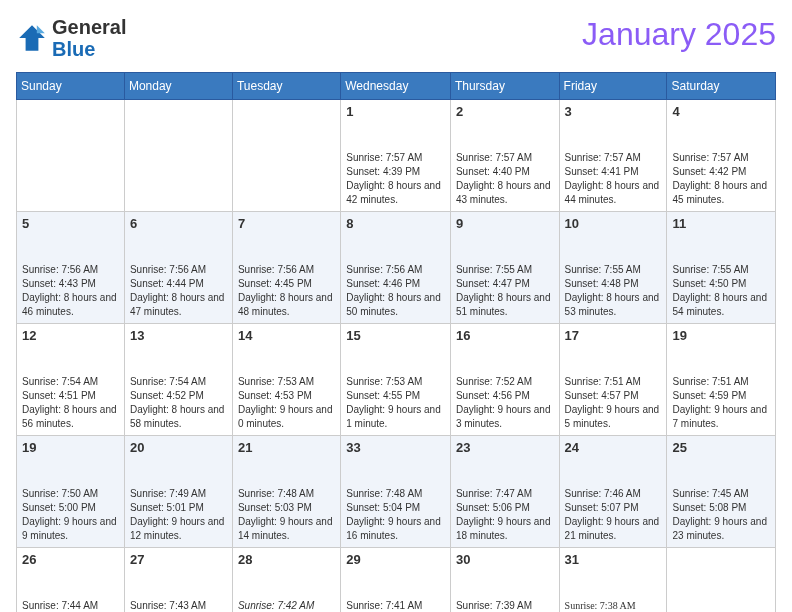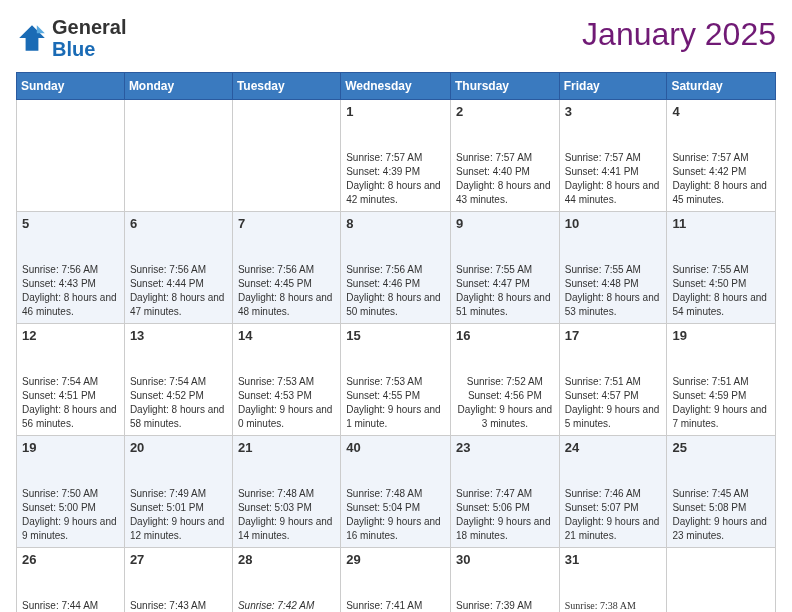--- a/index.html
+++ b/index.html
@@ -31,38 +31,38 @@
     .logo-icon {
       width: 32px;
       height: 32px;
     }
     .title-section {
       text-align: right;
     }
     .calendar-title {
       font-size: 32px;
       font-weight: normal;
-      color: #701a75;
+      color: #8b5cf6;
     }
     .calendar-subtitle {
       font-size: 15px;
       color: #555;
     }
     table {
       width: 100%;
       border-collapse: collapse;
       font-size: 11px;
     }
     thead th {
       background-color: #3a7abf;
       color: #fff;
       padding: 6px 4px;
       text-align: left;
       font-size: 12px;
-      font-weight: bold;
+      font-weight: normal;
       border: 1px solid #2a5a9f;
       margin-left: 25px;
     }
     tbody td {
       vertical-align: top;
       padding: 4px 5px;
       border: 1px solid #ccc;
       width: 113px;
       min-height: 80px;
     }
@@ -218,21 +218,21 @@
 Daylight: 9 hours and 0 minutes.</div>
         </td>
         <td>
           <div class="day-number">15</div>
           <div class="day-info" style="white-space: pre-line;">Sunrise: 7:53 AM
 Sunset: 4:55 PM
 Daylight: 9 hours and 1 minute.</div>
         </td>
         <td>
           <div class="day-number">16</div>
-          <div class="day-info" style="white-space: pre-line; text-align: center;">Sunrise: 7:52 AM
+          <div class="day-info" style="white-space: pre-line;">Sunrise: 7:52 AM
 Sunset: 4:56 PM
 Daylight: 9 hours and 3 minutes.</div>
         </td>
         <td>
           <div class="day-number">17</div>
           <div class="day-info" style="white-space: pre-line;">Sunrise: 7:51 AM
 Sunset: 4:57 PM
 Daylight: 9 hours and 5 minutes.</div>
         </td>
         <td>
@@ -255,21 +255,21 @@
 Sunset: 5:01 PM
 Daylight: 9 hours and 12 minutes.</div>
         </td>
         <td>
           <div class="day-number">21</div>
           <div class="day-info" style="white-space: pre-line;">Sunrise: 7:48 AM
 Sunset: 5:03 PM
 Daylight: 9 hours and 14 minutes.</div>
         </td>
         <td>
-          <div class="day-number">40</div>
+          <div class="day-number">33</div>
           <div class="day-info" style="white-space: pre-line;">Sunrise: 7:48 AM
 Sunset: 5:04 PM
 Daylight: 9 hours and 16 minutes.</div>
         </td>
         <td>
           <div class="day-number">23</div>
           <div class="day-info" style="white-space: pre-line;">Sunrise: 7:47 AM
 Sunset: 5:06 PM
 Daylight: 9 hours and 18 minutes.</div>
         </td>

